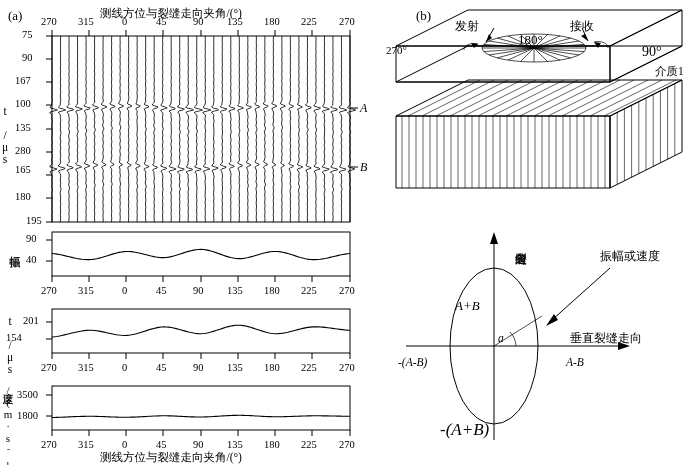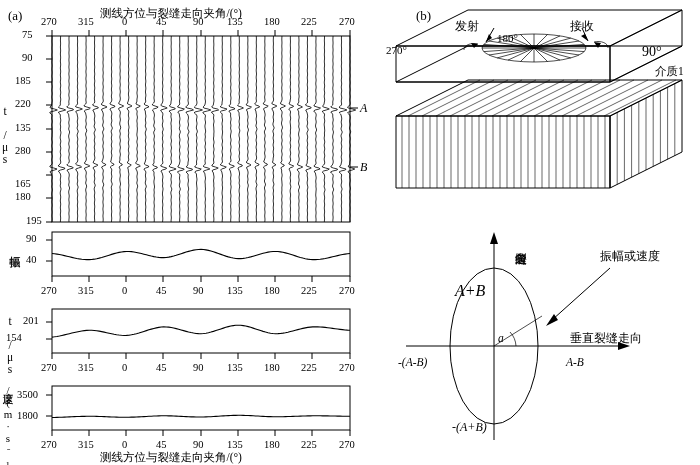--- a/index.html
+++ b/index.html
@@ -95,25 +95,25 @@
         <path class="trace" d="M349.97,14 L349.93,15 L349.94,16 L350.00,17 L350.06,18 L350.08,19 L350.03,20 L349.96,21 L349.92,22 L349.94,23 L350.00,24 L350.07,25 L350.09,26 L350.04,27 L349.95,28 L349.90,29 L349.93,30 L350.01,31 L350.09,32 L350.10,33 L350.04,34 L349.94,35 L349.89,36 L349.91,37 L350.01,38 L350.10,39 L350.12,40 L350.04,41 L349.93,42 L349.87,43 L349.90,44 L350.01,45 L350.12,46 L350.13,47 L350.05,48 L349.92,49 L349.85,50 L349.89,51 L350.02,52 L350.13,53 L350.15,54 L350.05,55 L349.91,56 L349.83,57 L349.88,58 L350.02,59 L350.15,60 L350.17,61 L350.05,62 L349.90,63 L349.81,64 L349.87,65 L350.03,66 L350.17,67 L350.18,68 L350.06,69 L349.88,70 L349.80,71 L349.86,72 L350.04,73 L350.19,74 L350.20,75 L350.06,76 L349.87,77 L349.78,78 L349.85,79 L350.04,80 L350.20,81 L350.18,82 L349.84,83 L348.90,84 L347.53,85 L348.09,86 L352.50,87 L355.72,88 L352.67,89 L348.30,90 L347.61,91 L348.79,92 L349.63,93 L350.03,94 L350.23,95 L350.23,96 L350.06,97 L349.84,98 L349.74,99 L349.84,100 L350.06,101 L350.24,102 L350.23,103 L350.01,104 L349.72,105 L349.53,106 L349.63,107 L350.06,108 L350.57,109 L350.74,110 L350.37,111 L349.81,112 L349.52,113 L349.64,114 L349.97,115 L350.21,116 L350.23,117 L350.04,118 L349.82,119 L349.73,120 L349.84,121 L350.08,122 L350.25,123 L350.24,124 L350.04,125 L349.81,126 L349.73,127 L349.85,128 L350.08,129 L350.25,130 L350.23,131 L350.04,132 L349.81,133 L349.73,134 L349.85,135 L350.08,136 L350.25,137 L350.23,138 L350.03,139 L349.81,140 L349.72,141 L349.69,142 L349.28,143 L348.28,144 L348.50,145 L351.95,146 L354.77,147 L352.25,148 L348.43,149 L348.02,150 L349.30,151 L349.98,152 L349.99,153 L349.82,154 L349.77,155 L349.88,156 L350.08,157 L350.22,158 L350.19,159 L350.01,160 L349.80,161 L349.69,162 L349.72,163 L349.90,164 L350.18,165 L350.44,166 L350.45,167 L350.15,168 L349.81,169 L349.73,170 L349.90,171 L350.09,172 L350.12,173 L350.00,174 L349.85,175 L349.82,176 L349.92,177 L350.07,178 L350.17,179 L350.14,180 L350.00,181 L349.87,182 L349.84,183 L349.93,184 L350.07,185 L350.16,186 L350.12,187 L350.00,188 L349.88,189 L349.85,190 L349.94,191 L350.06,192 L350.14,193 L350.11,194 L350.00,195 L349.89,196 L349.87,197 L349.95,198 L350.06,199 L350.12,200 "></path>
       </g>
 
   <line class="ln" x1="350" y1="86" x2="358" y2="86"></line>
   <line class="ln" x1="350" y1="145" x2="358" y2="145"></line>
 </svg>
 </div>
 
 <div class="lbl tick" style="left:22px;top:29px;">75</div>
 <div class="lbl tick" style="left:22px;top:52px;">90</div>
-<div class="lbl tick" style="left:15px;top:75px;">185</div>
-<div class="lbl tick" style="left:15px;top:98px;">220</div>
+<div class="lbl tick" style="left:15px;top:75px;">167</div>
+<div class="lbl tick" style="left:15px;top:98px;">100</div>
 <div class="lbl tick" style="left:15px;top:122px;">135</div>
 <div class="lbl tick" style="left:15px;top:145px;">280</div>
-<div class="lbl tick" style="left:15px;top:178px;">165</div>
+<div class="lbl tick" style="left:15px;top:164px;">165</div>
 <div class="lbl tick" style="left:15px;top:191px;">180</div>
 <div class="lbl tick" style="left:15px;top:215px;margin-left:11px;">195</div>
 
 <div class="lbl tick" style="left:41px;top:16px;">270</div>
 <div class="lbl tick" style="left:78px;top:16px;">315</div>
 <div class="lbl tick" style="left:122px;top:16px;">0</div>
 <div class="lbl tick" style="left:156px;top:16px;">45</div>
 <div class="lbl tick" style="left:193px;top:16px;">90</div>
 <div class="lbl tick" style="left:227px;top:16px;">135</div>
 <div class="lbl tick" style="left:264px;top:16px;">180</div>
@@ -348,21 +348,21 @@
   <path class="lnthin" d="M82,42 a10,6 0 0 1 14,-6"></path>
   <polygon points="96,36 89,35 92,40" fill="#000"></polygon>
 
   <path class="lnthin" d="M226,40 a10,6 0 0 0 -14,-6"></path>
   <polygon points="212,34 219,35 216,40" fill="#000"></polygon>
 </svg>
 </div>
 
 <div class="lbl" style="left:455px;top:18px;font-size:12px;">发射</div>
 <div class="lbl" style="left:570px;top:18px;font-size:12px;">接收</div>
-<div class="lbl tick" style="left:497px;top:32px;font-size:11px;">180°</div>
+<div class="lbl tick" style="left:518px;top:32px;font-size:13px;">180°</div>
 <div class="lbl tick" style="left:386px;top:44px;font-size:11px;">270°</div>
 <div class="lbl tick" style="left:642px;top:44px;font-size:14px;">90°</div>
 <div class="lbl" style="left:655px;top:64px;font-size:11.5px;">介质1</div>
 
 <div class="panel" style="left:382px;top:228px;">
 <svg width="318" height="235" viewBox="0 0 318 235">
 
   <line class="ln" x1="112" y1="12" x2="112" y2="212"></line>
   <polygon points="112,4 108,16 116,16" fill="#000"></polygon>
 
@@ -377,19 +377,19 @@
 
   <line class="ln" x1="228" y1="40" x2="170" y2="92"></line>
   <polygon points="164,98 172,86 176,92" fill="#000"></polygon>
 
 </svg>
 </div>
 
 <div class="lbl" style="left:512px;top:232px;width:16px;">
   <span class="vert" style="font-size:12px;">裂缝走向</span>
 </div>
-<div class="lbl lbl-it" style="left:455px;top:282px;font-size:16px;">A+B</div>
-<div class="lbl lbl-it" style="left:452px;top:420px;font-size:12px;">-(A+B)</div>
+<div class="lbl lbl-it" style="left:455px;top:298px;font-size:13px;">A+B</div>
+<div class="lbl lbl-it" style="left:440px;top:420px;font-size:17px;">-(A+B)</div>
 <div class="lbl lbl-it" style="left:566px;top:356px;font-size:11.5px;">A-B</div>
 <div class="lbl lbl-it" style="left:398px;top:356px;font-size:11.5px;">-(A-B)</div>
 <div class="lbl lbl-it" style="left:498px;top:332px;font-size:11.5px;">a</div>
 <div class="lbl" style="left:600px;top:248px;font-size:12px;">振幅或速度</div>
 <div class="lbl" style="left:570px;top:330px;font-size:12px;">垂直裂缝走向</div>
 
 </body></html>

